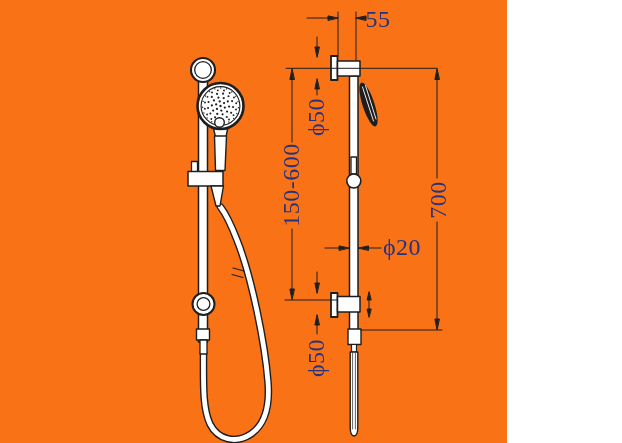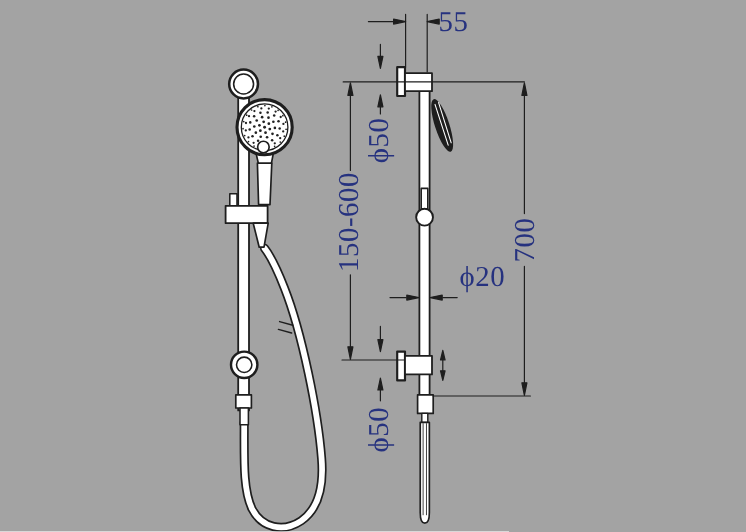--- a/index.html
+++ b/index.html
@@ -1,16 +1,16 @@
 <!DOCTYPE html>
 <html><head>
 <meta charset="utf-8">
 <style>
   html,body{margin:0;padding:0;background:#ffffff;}
-  .stage{position:relative;width:622px;height:443px;background:#a3a3a3;overflow:hidden;
+  .stage{position:relative;width:507px;height:443px;background:#f97316;overflow:hidden;
          font-family:"Liberation Serif","DejaVu Serif",serif;}
   .stage svg{position:absolute;left:0;top:0;}
   .dim-label{position:absolute;font-size:24px;line-height:1;color:#26327f;
              letter-spacing:0.5px;white-space:nowrap;transform:translate(-50%,-50%);}
   .dim-label.rot{transform:translate(-50%,-50%) rotate(-90deg);}
 </style>
 </head>
 <body>
 
 <div class="stage">
@@ -180,17 +180,17 @@
         <path d="M369,292 L367.1,300 L370.9,300 Z" fill="#1e1e1e"></path>
         <path d="M369,317 L367.1,309 L370.9,309 Z" fill="#1e1e1e"></path>
       </g>
     </g>
   </g>
 </svg>
 
 <div class="dim-label" style="left:378px;top:19px">55</div>
 <div class="dim-label rot" style="left:316px;top:117px">ϕ50</div>
 <div class="dim-label rot" style="left:291px;top:185px">150-600</div>
-<div class="dim-label" style="left:402px;top:231px">ϕ20</div>
+<div class="dim-label" style="left:402px;top:247px">ϕ20</div>
 <div class="dim-label rot" style="left:316px;top:358px">ϕ50</div>
 <div class="dim-label rot" style="left:438px;top:200px">700</div>
 
 </div>
 
 </body></html>

